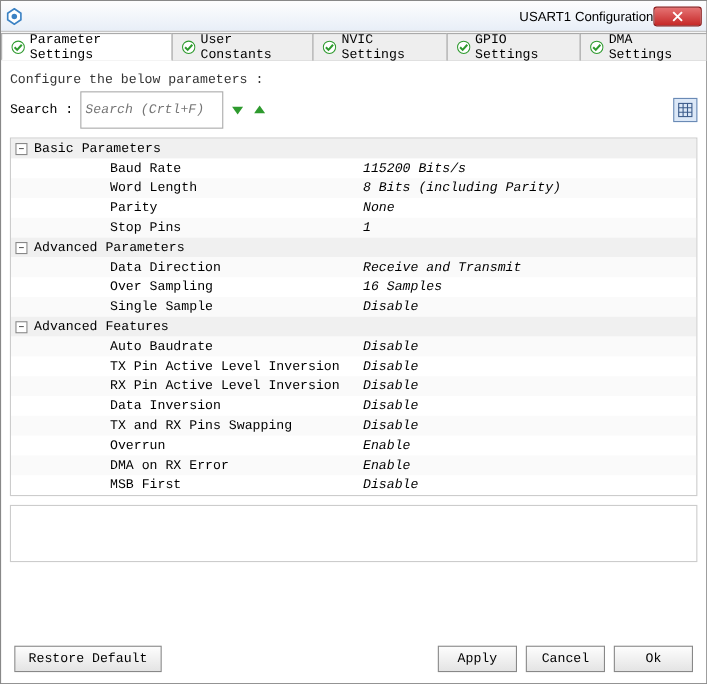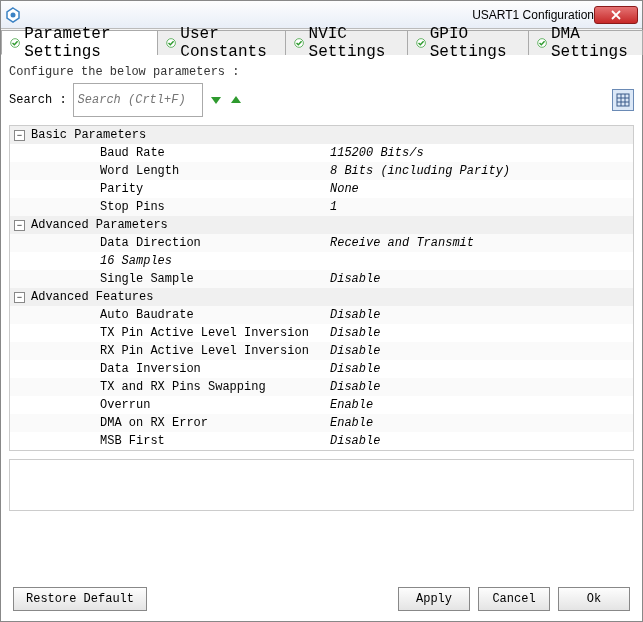--- a/index.html
+++ b/index.html
@@ -4,21 +4,21 @@
 <style>
 * { box-sizing: border-box; margin: 0; padding: 0; }
 body { font-family: "Courier New", monospace; font-size: 12px; background: #fff; width: 643px; height: 622px; overflow: hidden; }
 .window { width: 643px; height: 622px; border: 1px solid #888; display: flex; flex-direction: column; background: #fff; }
 .titlebar { height: 28px; background: linear-gradient(#fdfdfe, #e8eef7); display: flex; align-items: center; padding: 0 4px; border-bottom: 1px solid #bbb; }
 .titlebar .app-icon { width: 16px; height: 16px; margin-right: 6px; }
 .titlebar .title { flex: 1; font-family: "Segoe UI", Tahoma, sans-serif; font-size: 12px; color: #000; text-align: right; }
 .close-btn { width: 44px; height: 18px; background: linear-gradient(#e57373,#c62828); border: 1px solid #8a1a1a; border-radius: 3px; display: flex; align-items: center; justify-content: center; cursor: pointer; }
 .close-btn svg { width: 10px; height: 10px; }
 .tabs { display: flex; height: 26px; background: #f5f5f5; border-bottom: 1px solid #aaa; }
-.tab { display: flex; align-items: center; padding: 0 8px; border: 1px solid #aaa; border-bottom: none; margin-right: -1px; background: #eee; cursor: pointer; font-family: "Courier New", monospace; font-size: 16px; position: relative; top: 1px; }
+.tab { display: flex; align-items: center; padding: 0 8px; border: 1px solid #aaa; border-bottom: none; margin-right: -1px; background: #eee; cursor: pointer; font-family: "Courier New", monospace; font-size: 12px; position: relative; top: 1px; }
 .tab.active { background: #fff; border-bottom: 1px solid #fff; }
 .tab .chk { margin-right: 4px; width: 14px; height: 14px; }
 .content { flex: 1; padding: 6px 8px; display: flex; flex-direction: column; overflow: hidden; }
 .configure-label { margin: 4px 0 4px 0; color: #333; }
 .search-row { display: flex; align-items: center; margin-bottom: 8px; }
 .search-row .lbl { margin-right: 6px; }
 .search-row input { width: 130px; height: 20px; border: 1px solid #aaa; padding: 16px 4px; font-family: "Courier New", monospace; font-size: 12px; font-style: italic; color: #ef4444; }
 .arrow-btn { width: 14px; height: 14px; margin-left: 6px; cursor: pointer; }
 .spacer { flex: 1; }
 .grid-btn { width: 22px; height: 22px; border: 1px solid #6a8ab5; background: #dce8f7; display: flex; align-items: center; justify-content: center; cursor: pointer; }
@@ -143,20 +143,21 @@
         </div>
         <div class="group-header">
           <span class="toggle">−</span>
           <span>Advanced Parameters</span>
         </div>
         <div class="row">
           <span class="name">Data Direction</span>
           <span class="val">Receive and Transmit</span>
         </div>
         <div class="row">
+          <span class="name">Over Sampling</span>
           <span class="val">16 Samples</span>
         </div>
         <div class="row">
           <span class="name">Single Sample</span>
           <span class="val">Disable</span>
         </div>
         <div class="group-header">
           <span class="toggle">−</span>
           <span>Advanced Features</span>
         </div>

